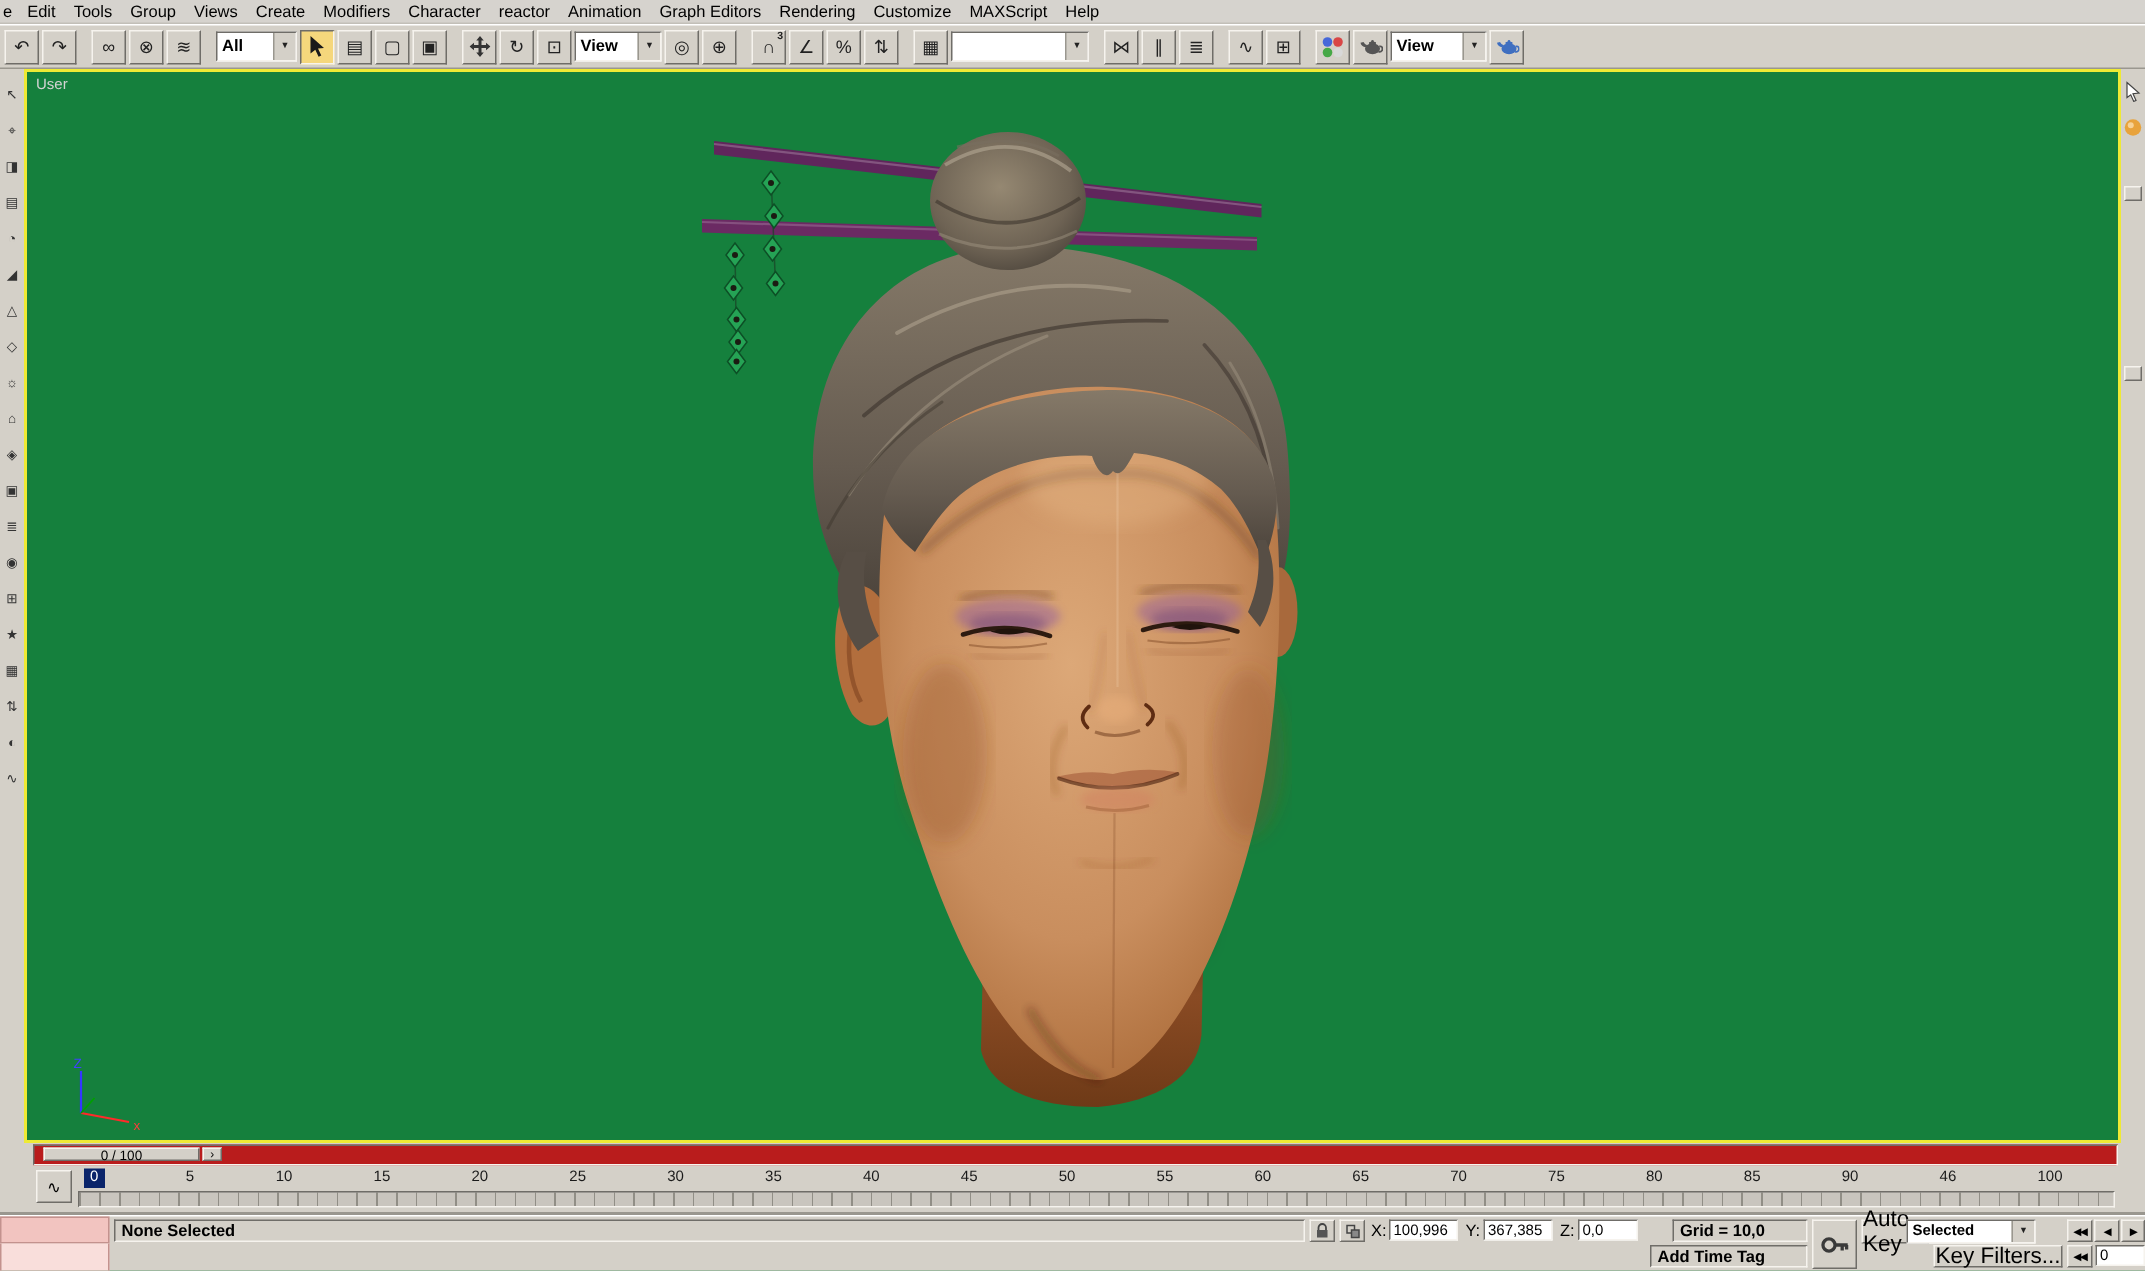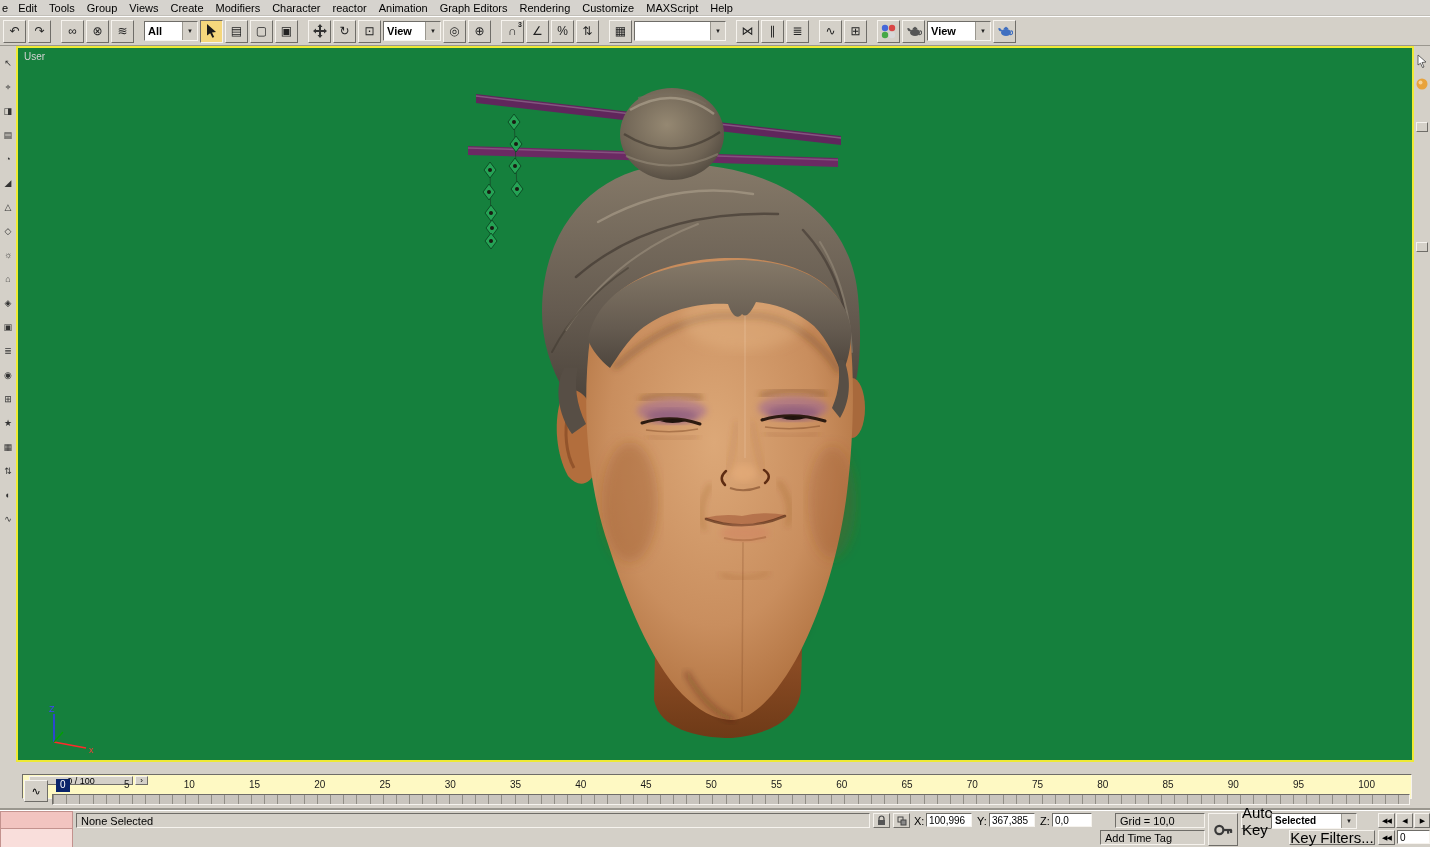--- a/index.html
+++ b/index.html
@@ -40,21 +40,21 @@
 
   
   #right-strip{position:absolute;left:1414px;top:46px;width:16px;height:716px;background:#d4d0c8;
     display:flex;flex-direction:column;align-items:center;}
   .rs-icon{margin-top:8px;}
   .rs-mini{width:12px;height:10px;margin-top:10px;}
   .rs-mini.far{margin-top:110px;}
 
   
   #timeslider-row{position:absolute;left:0;top:762px;width:1430px;height:16px;}
-  #ts-track{position:absolute;left:22px;right:18px;top:12px;height:25px;background:#fef9c3;
+  #ts-track{position:absolute;left:22px;right:18px;top:1px;height:14px;background:#b91c1c;
     border:1px solid;border-color:#6f6d68 #f6f3ee #f6f3ee #6f6d68;}
   #ts-handle{position:absolute;left:6px;top:1px;width:104px;height:9px;font-size:9px;line-height:9px;
     text-align:center;background:#d4d0c8;border:1px solid;border-color:#f6f3ee #6f6d68 #6f6d68 #f6f3ee;}
   #ts-arrow{position:absolute;left:112px;top:1px;width:13px;height:9px;font-size:8px;line-height:8px;text-align:center;
     background:#d4d0c8;border:1px solid;border-color:#f6f3ee #6f6d68 #6f6d68 #f6f3ee;}
 
   
   #trackbar-row{position:absolute;left:0;top:778px;width:1430px;height:30px;}
   #tb-mini{position:absolute;left:24px;top:2px;width:24px;height:22px;font-size:11px;display:flex;align-items:center;justify-content:center;}
   #tick-labels{position:absolute;left:56px;right:55px;top:1px;height:13px;display:flex;
@@ -63,21 +63,21 @@
   .tick.current{background:#0a246a;color:#fff;padding:0 4px;}
   #tb-ruler{position:absolute;left:52px;right:20px;top:16px;height:11px;background:#c9c5be;
     border:1px solid;border-color:#6f6d68 #f6f3ee #f6f3ee #6f6d68;
     background-image:repeating-linear-gradient(90deg,#918e86 0,#918e86 1px,transparent 1px,transparent 13.19px);}
 
   
   #statusbar{position:absolute;left:0;top:810px;width:1430px;height:37px;background:#d4d0c8;
     border-top:1px solid #fff;box-shadow:0 -2px 0 #9a978f;}
   #listener-macro{position:absolute;left:0;top:0;width:73px;height:18px;background:#f2c4c0;border:1px solid #c3928e;}
   #listener-line{position:absolute;left:0;top:18px;width:73px;height:19px;background:#f9dedb;border:1px solid #c3928e;border-top:none;}
-  .sb-field{position:absolute;height:15px;font-size:11px;padding:1px 4px;white-space:nowrap;overflow:hidden;}
+  .sb-field{position:absolute;height:15px;font-size:11px;padding:1px 4px;white-space:nowrap;overflow:hidden;font-weight:bold;}
   .sb-label{position:absolute;font-size:11px;}
   .sb-btn{position:absolute;display:flex;align-items:center;justify-content:center;font-size:15px;cursor:default;}
   .sb-input{position:absolute;height:14px;font-size:10px;padding:0 2px;border:1px solid;
     border-color:#6f6d68 #f6f3ee #f6f3ee #6f6d68;background:#fff;font-family:"Liberation Sans",sans-serif;}
   .pb-btn{font-size:7px;letter-spacing:-1px;}
 </style>
 </head>
 <body>
 
 <div id="app">
@@ -410,21 +410,21 @@
         <span class="tick">45</span>
         <span class="tick">50</span>
         <span class="tick">55</span>
         <span class="tick">60</span>
         <span class="tick">65</span>
         <span class="tick">70</span>
         <span class="tick">75</span>
         <span class="tick">80</span>
         <span class="tick">85</span>
         <span class="tick">90</span>
-        <span class="tick">95</span>
+        <span class="tick">46</span>
         <span class="tick">100</span>
       </div>
     <div id="tb-ruler"></div>
   </div>
 
   <div id="statusbar">
     <div id="listener-macro"></div>
     <div id="listener-line"></div>
 
     <div class="sb-field sunken" style="left:76px;top:2px;width:794px;">None Selected</div>

